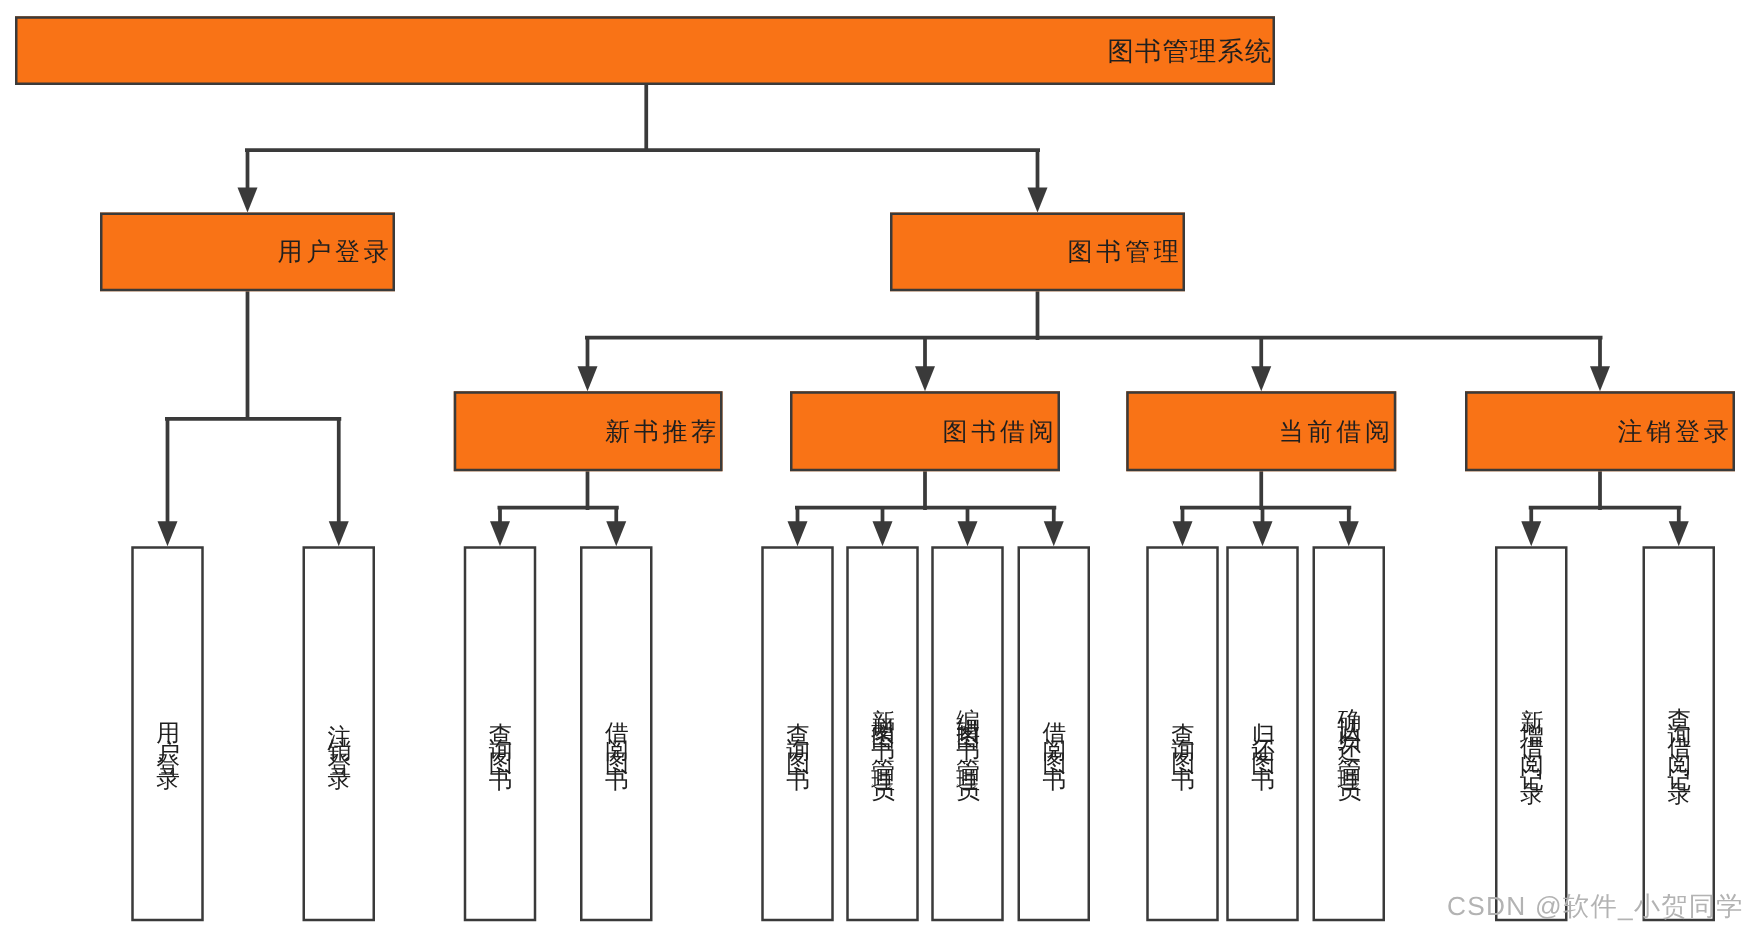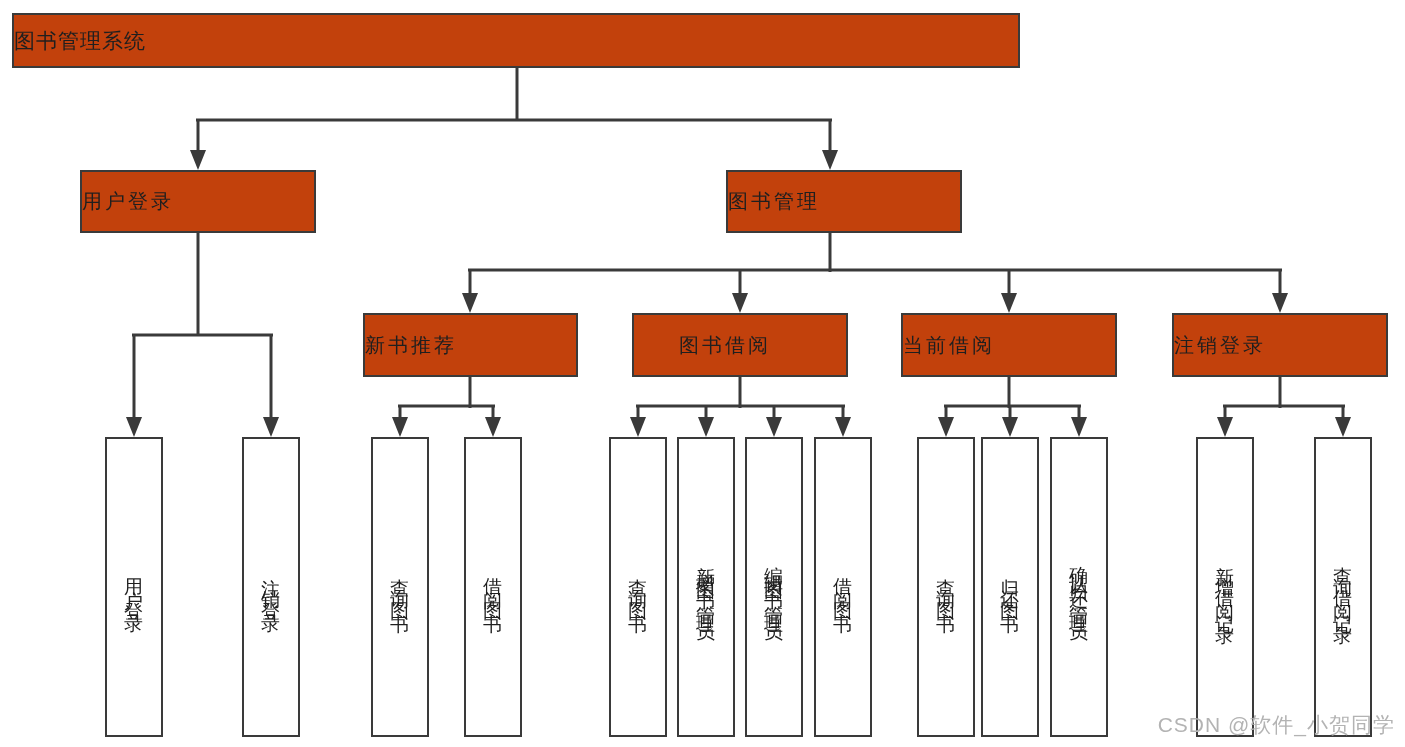--- a/index.html
+++ b/index.html
@@ -13,25 +13,25 @@
     overflow: hidden;
   }
   svg.connectors {
     position: absolute;
     left: 0; top: 0;
     width: 1405px; height: 747px;
   }
   .hbox {
     position: absolute;
     box-sizing: border-box;
-    background: #c2410c;
+    background: #f97316;
     border: 2.5px solid #3a3a3a;
     display: flex;
     align-items: center;
-    justify-content: flex-start;
+    justify-content: flex-end;
     font-size: 20px;
     letter-spacing: 3px;
     white-space: nowrap;
   }
   .hbox.root { letter-spacing: 1px; font-size: 21px; }
   .vbox {
     position: absolute;
     box-sizing: border-box;
     top: 437px;
     width: 58px;
@@ -133,21 +133,21 @@
     </g>
   </svg>
 
   <div class="hbox root" style="left:12px; top:13px; width:1008px; height:55px;">
     <span>图书管理系统</span>
   </div>
 
   <div class="hbox" style="left:80px; top:170px; width:236px; height:63px;">
     <span>用户登录</span>
   </div>
-  <div class="hbox" style="left:712px; top:170px; width:236px; height:63px;margin-left:14px;">
+  <div class="hbox" style="left:712px; top:170px; width:236px; height:63px;">
     <span>图书管理</span>
   </div>
 
   <div class="hbox" style="left:363px; top:313px; width:215px; height:64px;">
     <span>新书推荐</span>
   </div>
   <div class="hbox" style="left:632px; top:313px; width:216px; height:64px;padding-left:45px;">
     <span>图书借阅</span>
   </div>
   <div class="hbox" style="left:901px; top:313px; width:216px; height:64px;font-family:Liberation Serif, serif;">

